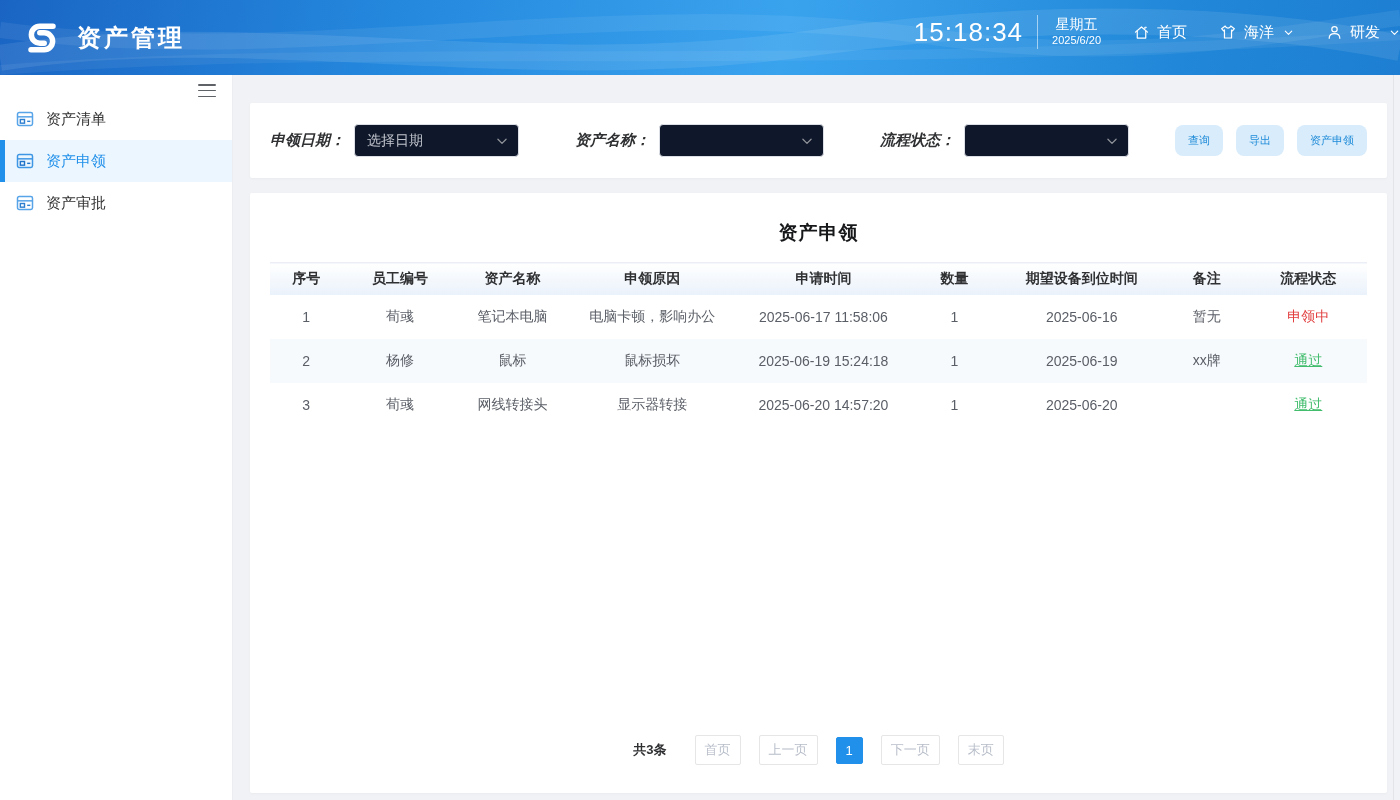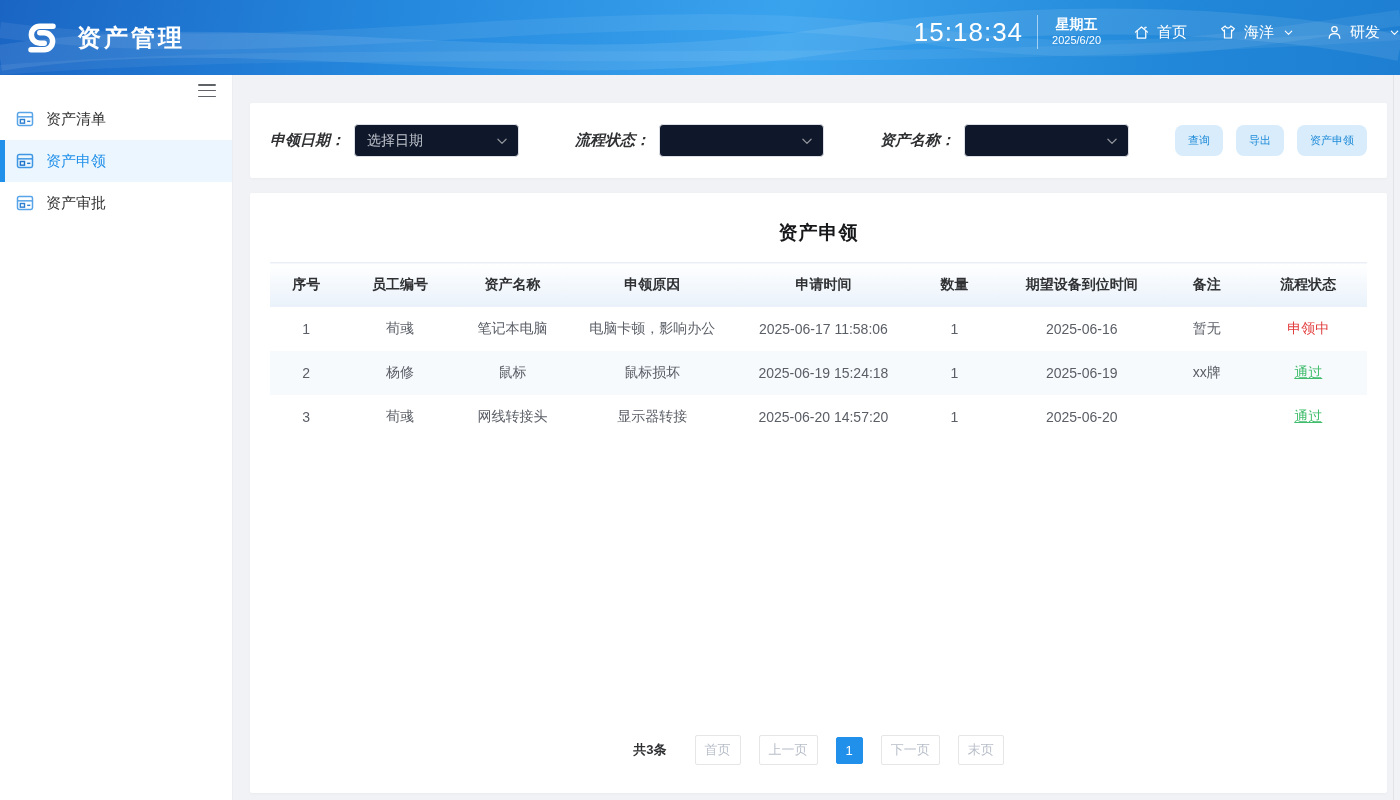--- a/index.html
+++ b/index.html
@@ -8,21 +8,21 @@
   
   .topbar{position:absolute;top:0;left:0;width:1400px;height:75px;
     background:linear-gradient(100deg,#1a65c4 0%,#2488dd 28%,#3aa3ee 56%,#2187d8 84%,#1e7fd2 100%);overflow:hidden;}
   .topbar svg.waves{position:absolute;top:0;left:0;pointer-events:none;}
   .logo-wrap{position:absolute;left:20px;top:0;height:75px;display:flex;align-items:center;gap:13px;z-index:2;}
   .app-title{font-size:24px;color:#fff;font-weight:600;letter-spacing:3px;}
   .topbar-right{position:absolute;right:0;top:0;height:64px;display:flex;align-items:center;z-index:2;}
   .clock{font-size:26px;color:#fff;font-weight:400;letter-spacing:1px;}
   .tdivider{width:1px;height:34px;background:rgba(255,255,255,.55);margin:0 14px;}
   .dateblock{display:flex;flex-direction:column;align-items:center;line-height:1.25;color:#fff;}
-  .weekday{font-size:14px;font-weight:700;}
+  .weekday{font-size:14px;font-weight:400;}
   .dateval{font-size:11px;}
   .nav-item{display:flex;align-items:center;gap:7px;color:#fff;font-size:15px;margin-left:32px;cursor:pointer;white-space:nowrap;}
   .nav-item .chev{margin-left:2px;}
 
   
   .sidebar{position:absolute;top:75px;left:0;width:233px;bottom:0;background:#fff;border-right:1px solid #ebedf0;}
   .collapse-btn{position:absolute;top:8px;right:16px;width:18px;height:15px;display:flex;flex-direction:column;justify-content:space-between;cursor:pointer;padding:1px 0;}
   .collapse-btn span{display:block;height:1.5px;background:#5f6368;border-radius:1px;}
   .menu{margin-top:23px;}
   .menu-item{height:42px;display:flex;align-items:center;padding-left:15px;gap:11px;font-size:15px;color:#333;position:relative;cursor:pointer;}
@@ -38,21 +38,21 @@
   .fgroup + .fgroup{margin-left:56px;}
   .flabel{font-size:15px;font-weight:700;color:#303133;margin-right:9px;white-space:nowrap;font-style:italic;}
   .select{width:165px;height:33px;border:1px solid #dcdfe6;border-radius:4px;background:#0f172a;position:relative;display:flex;align-items:center;padding:0 30px 0 12px;font-size:14px;color:#c0c4cc;cursor:pointer;}
   .select .chev{position:absolute;right:9px;top:9px;}
   .actions{margin-left:auto;display:flex;gap:13px;}
   .btn{background:#d9ecfb;color:var(--btn-text,#1d8ad8);font-size:11px;padding:8px 13px;border-radius:8px;border:none;cursor:pointer;white-space:nowrap;}
 
   .table-card{margin:15px 13px 0 17px;height:600px;background:#fff;border-radius:2px;position:relative;box-shadow:0 1px 3px rgba(0,0,0,.03);}
   .table-title{text-align:center;padding-top:27px;font-size:19px;font-weight:700;color:#17181a;letter-spacing:1px;}
   table{width:calc(100% - 40px);margin:16px auto 0;border-collapse:collapse;table-layout:fixed;}
-  thead th{height:44px;font-size:14px;font-weight:700;color:#303133;text-align:center;
+  thead th{height:32px;font-size:14px;font-weight:700;color:#303133;text-align:center;
     background:linear-gradient(180deg,#ffffff 0%,#e9f1fa 100%);border-top:1px solid #ebeef5;}
   tbody td{height:44px;font-size:14px;color:#5a5e66;text-align:center;overflow:hidden;white-space:nowrap;}
   tbody tr.striped{background:#f7fafd;}
   .st-red{color:var(--status-pending,#e23d3d);}
   .st-green{color:var(--status-passed,#42bd6d);text-decoration:underline;cursor:pointer;}
 
   .pagination{position:absolute;bottom:28px;left:0;right:0;display:flex;justify-content:center;align-items:center;gap:18px;}
   .pg-total{font-size:13px;color:#303133;font-weight:700;margin-right:10px;}
   .pg-btn{min-width:26px;padding:5px 9px;border:1px solid #e6e6e6;background:#fff;color:#b8bec9;font-size:13px;border-radius:2px;cursor:pointer;text-align:center;}
   .pg-btn.active{background:var(--accent,#1b84e7);color:#fff;border-color:var(--accent,#1b84e7);cursor:default;}
@@ -158,30 +158,30 @@
     <div class="fgroup">
       <span class="flabel">申领日期：</span>
       <div class="select">
         <span>选择日期</span>
         <svg class="chev" width="14" height="14" viewBox="0 0 24 24" fill="none" stroke="#909399" stroke-width="2.2" stroke-linecap="round" stroke-linejoin="round">
           <path d="M5 9 L12 16 L19 9"></path>
         </svg>
       </div>
     </div>
     <div class="fgroup">
-      <span class="flabel">流程状态：</span>
+      <span class="flabel">资产名称：</span>
       <div class="select">
         <span></span>
         <svg class="chev" width="14" height="14" viewBox="0 0 24 24" fill="none" stroke="#909399" stroke-width="2.2" stroke-linecap="round" stroke-linejoin="round">
           <path d="M5 9 L12 16 L19 9"></path>
         </svg>
       </div>
     </div>
     <div class="fgroup">
-      <span class="flabel">资产名称：</span>
+      <span class="flabel">流程状态：</span>
       <div class="select">
         <span></span>
         <svg class="chev" width="14" height="14" viewBox="0 0 24 24" fill="none" stroke="#909399" stroke-width="2.2" stroke-linecap="round" stroke-linejoin="round">
           <path d="M5 9 L12 16 L19 9"></path>
         </svg>
       </div>
     </div>
     <div class="actions">
       <button class="btn">查询</button>
       <button class="btn">导出</button>

